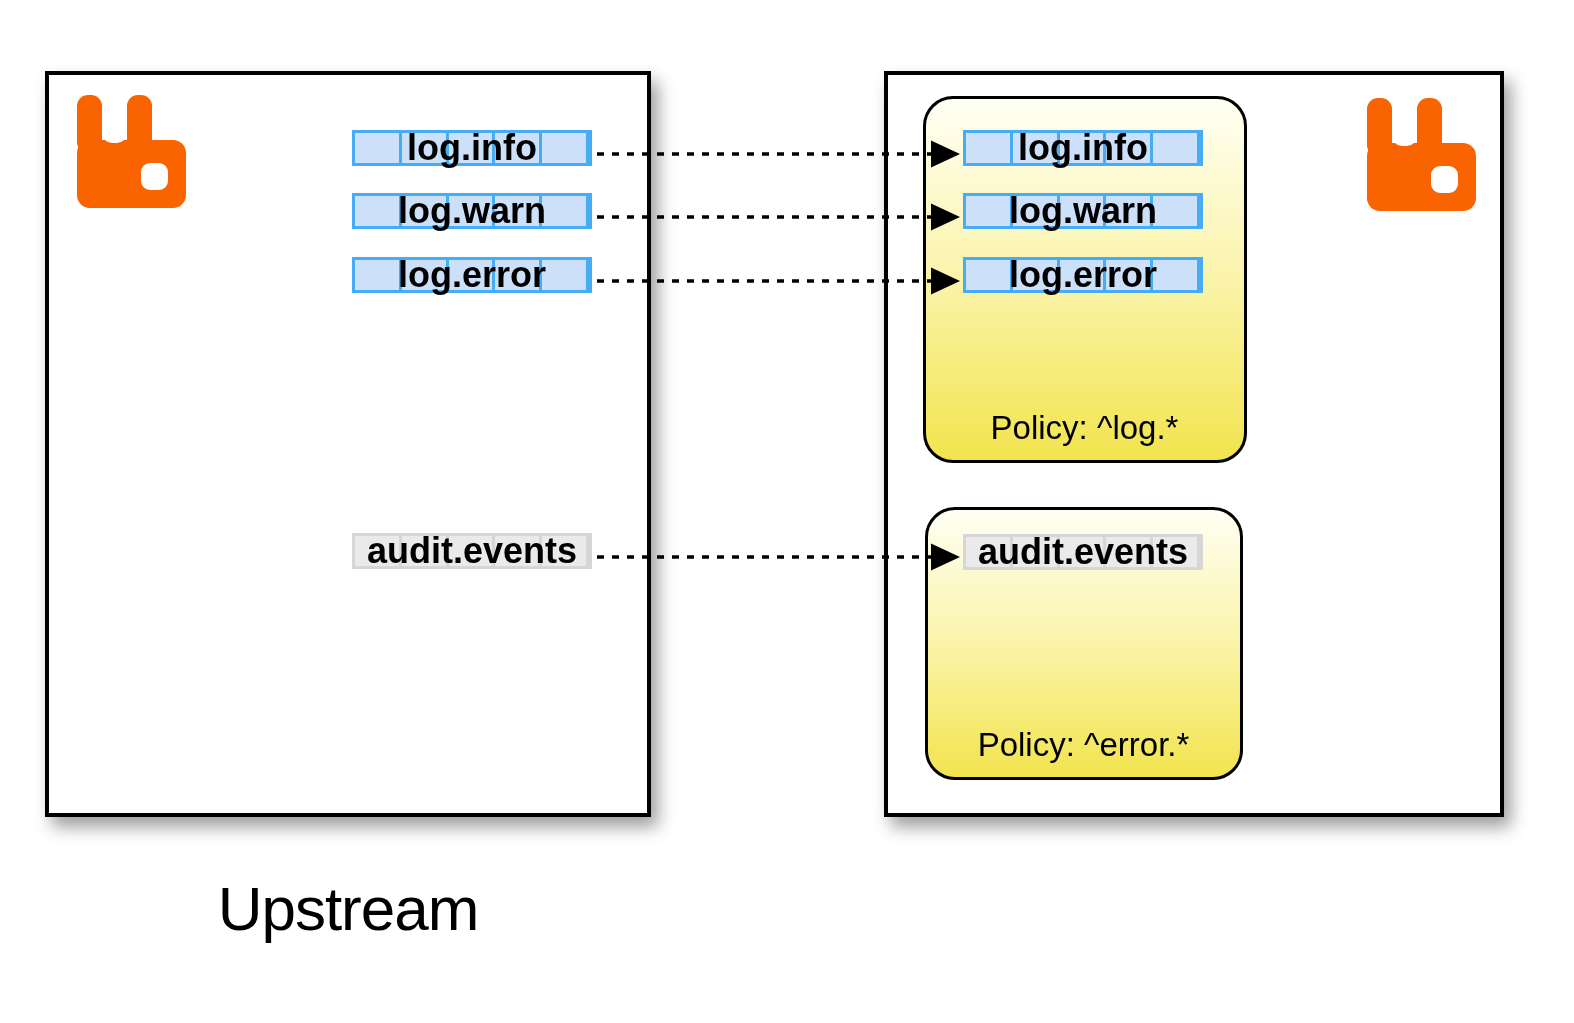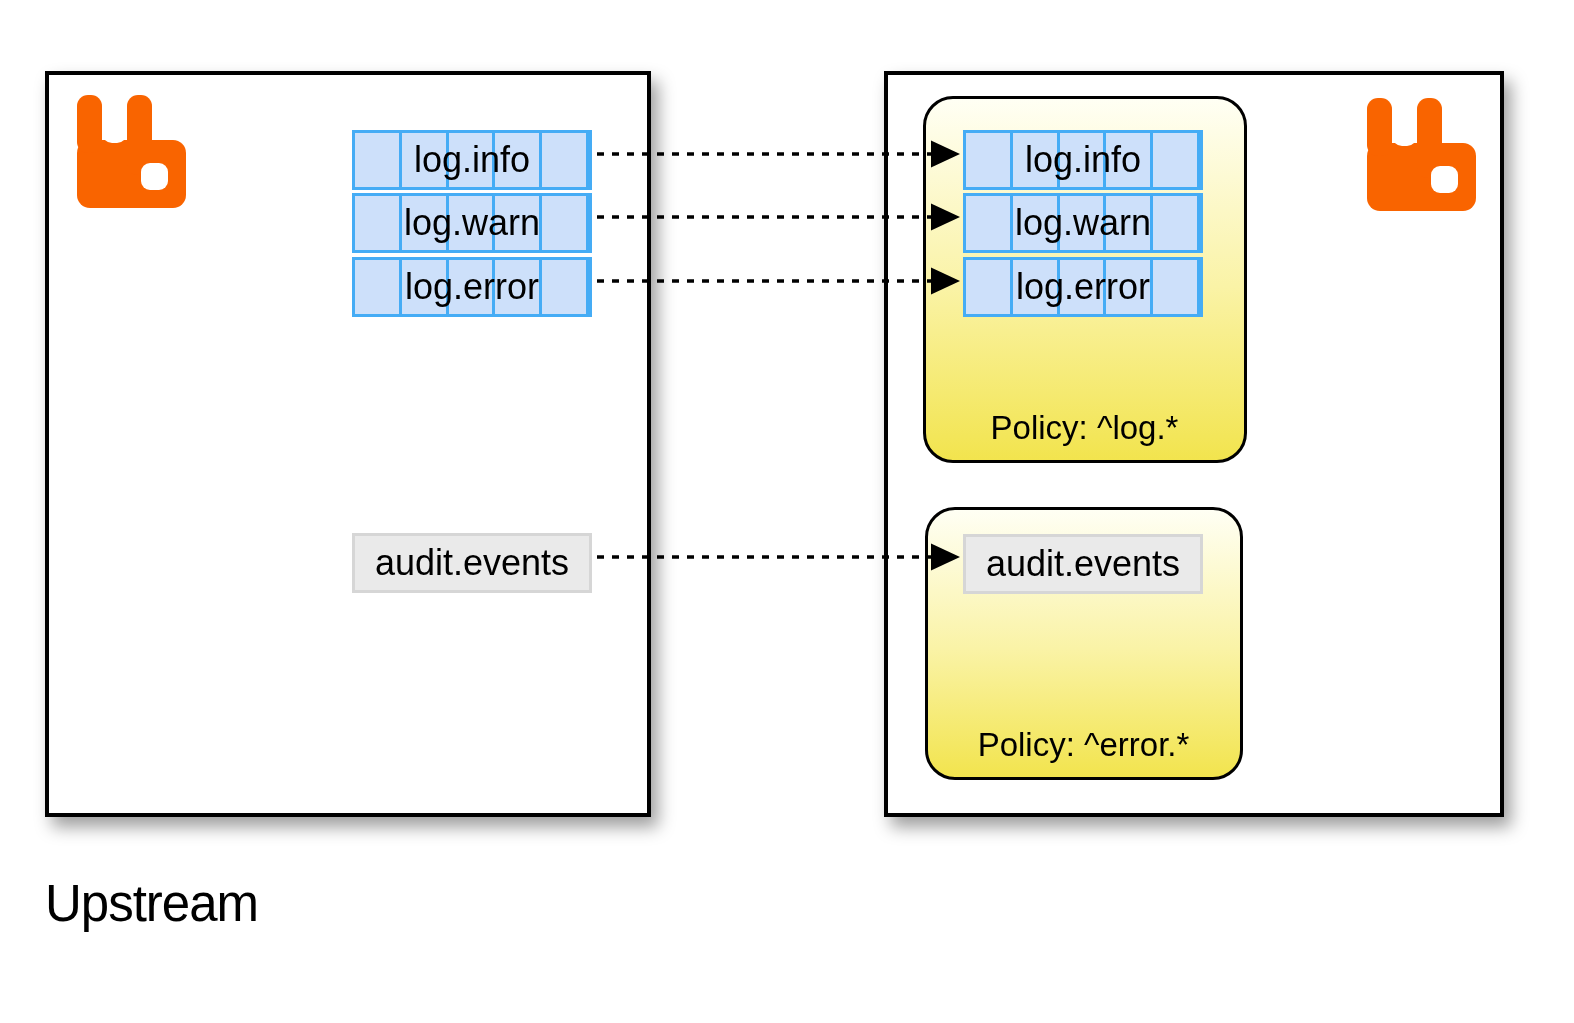--- a/index.html
+++ b/index.html
@@ -11,24 +11,24 @@
   .broker{
     position:absolute;box-sizing:border-box;background:#fff;
     border:4px solid #000;
     box-shadow:7px 10px 16px rgba(0,0,0,.38);
   }
   #upstream-box{left:45px;top:71px;width:606px;height:746px;}
   #downstream-box{left:884px;top:71px;width:620px;height:746px;}
 
   .logo{position:absolute;}
 
-  .queue{position:absolute;box-sizing:border-box;width:240px;height:60px;display:flex;}
+  .queue{position:absolute;box-sizing:border-box;width:240px;height:36px;display:flex;font-weight:bold;}
   .queue.blue{background:var(--queue-blue-fill,#CDE0FA);border:3px solid var(--queue-blue-border,#45ACF5);}
   .queue.blue .cell{border-right:3px solid var(--queue-blue-border,#45ACF5);}
-  .queue.gray{background:var(--queue-gray-fill,#EAEAEA);border:3px solid var(--queue-gray-border,#D6D6D6);align-items:flex-end;}
+  .queue.gray{background:var(--queue-gray-fill,#EAEAEA);border:3px solid var(--queue-gray-border,#D6D6D6);}
   .queue.gray .cell{border-right:3px solid var(--queue-gray-border,#D6D6D6);}
   .queue .cell{flex:1 1 0;}
   .queue .cell:last-of-type{border-right:none;}
   .qlabel{
     position:absolute;left:0;right:0;top:0;bottom:0;
     display:flex;align-items:center;justify-content:center;
     font-size:36px;line-height:1;white-space:nowrap;
   }
 
   .policy{
@@ -39,22 +39,22 @@
       var(--policy-bottom,#F2E44E) 100%);
   }
   #policy-log{left:35px;top:21px;width:324px;height:367px;}
   #policy-audit{left:37px;top:432px;width:318px;height:273px;}
   .policy-label{
     position:absolute;left:0;right:1px;bottom:14px;text-align:center;
     font-size:33px;line-height:1.1;white-space:nowrap;
   }
 
   .broker-label{
-    position:absolute;top:878px;text-align:left;
-    font-size:51px;line-height:1;letter-spacing:-1px;
+    position:absolute;top:878px;text-align:center;
+    font-size:62px;line-height:1;letter-spacing:-1px;
   }
   #label-upstream{left:45px;width:606px;}
   #label-downstream{left:884px;width:620px;}
 
   .arrows{position:absolute;left:0;top:0;pointer-events:none;}
 </style>
 </head>
 <body>
 
 <div class="canvas">

